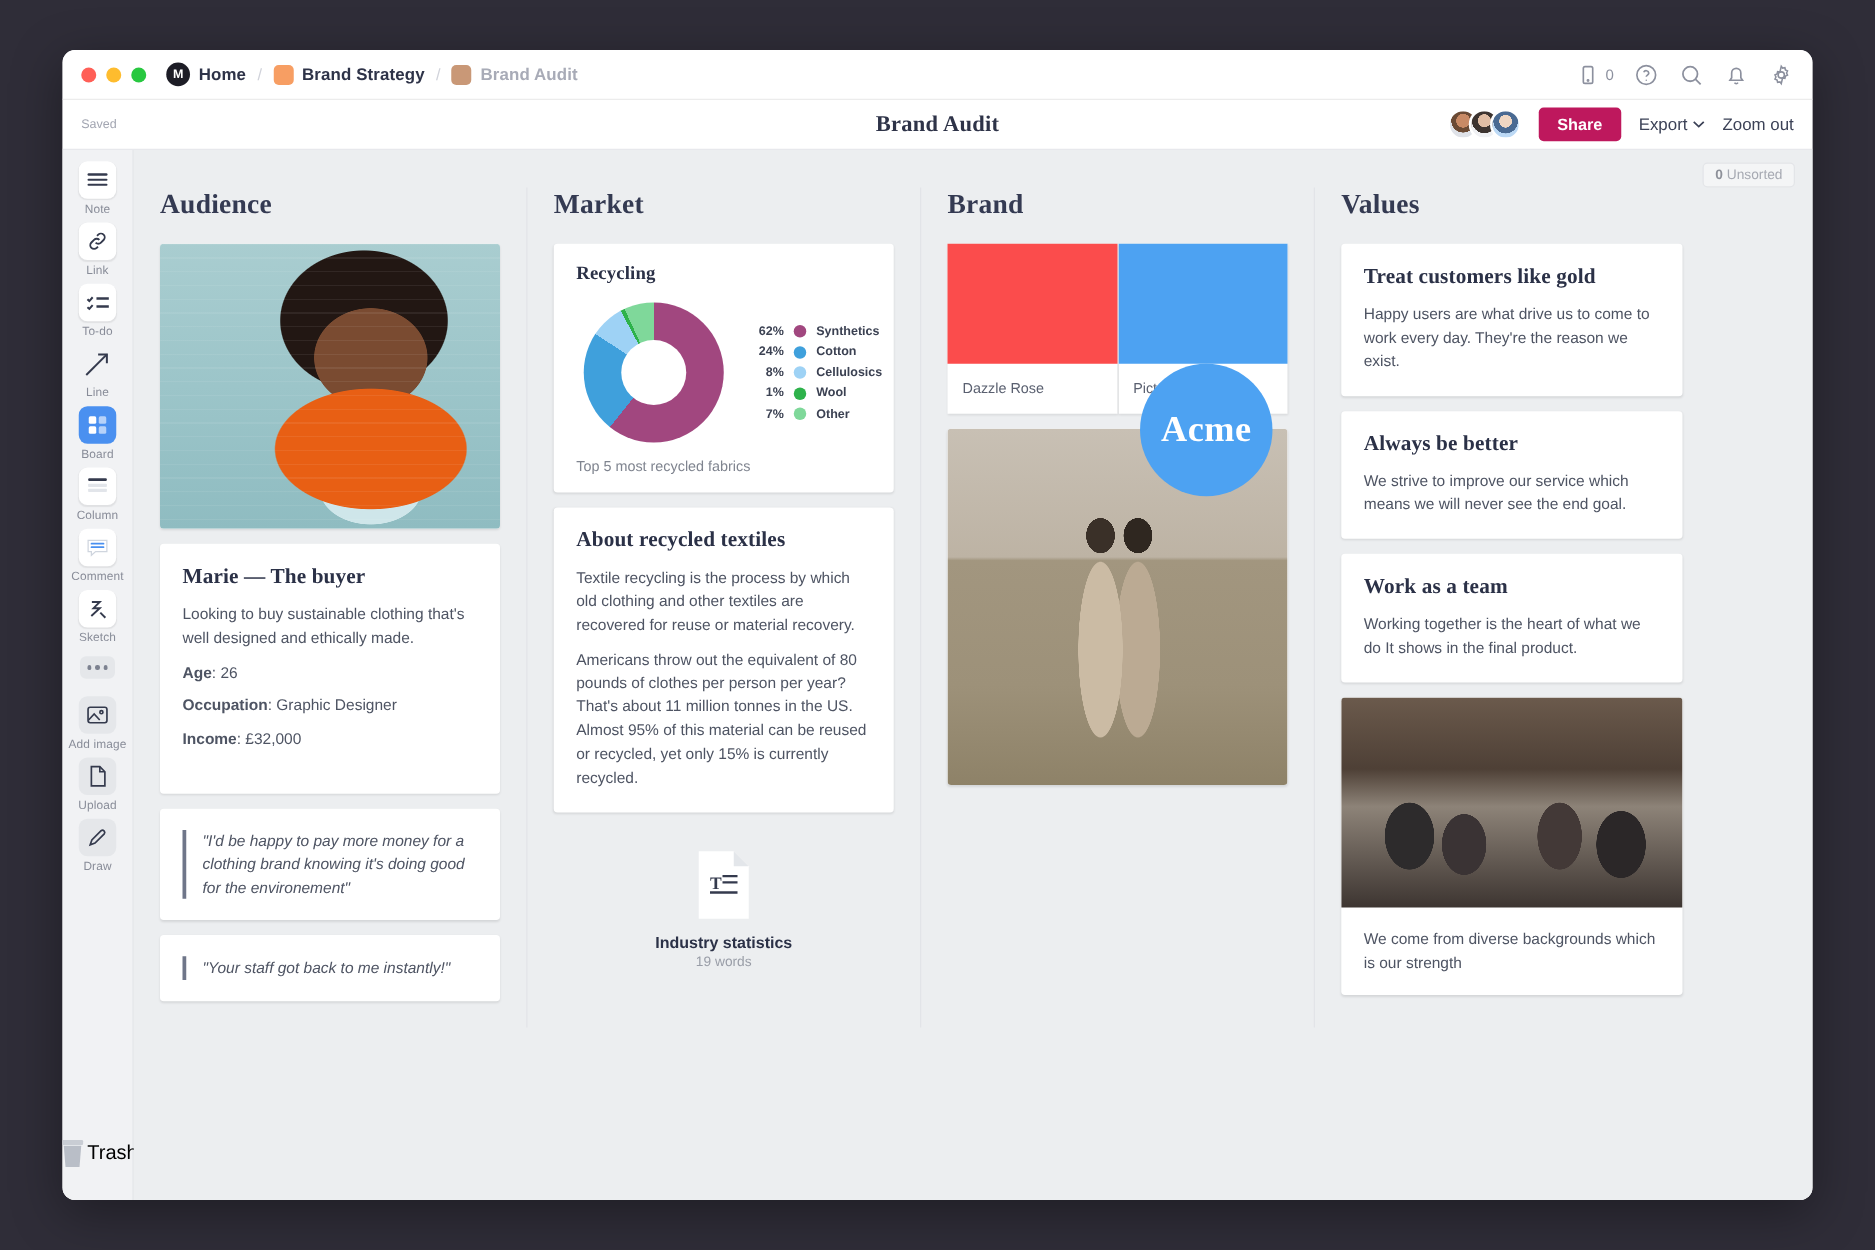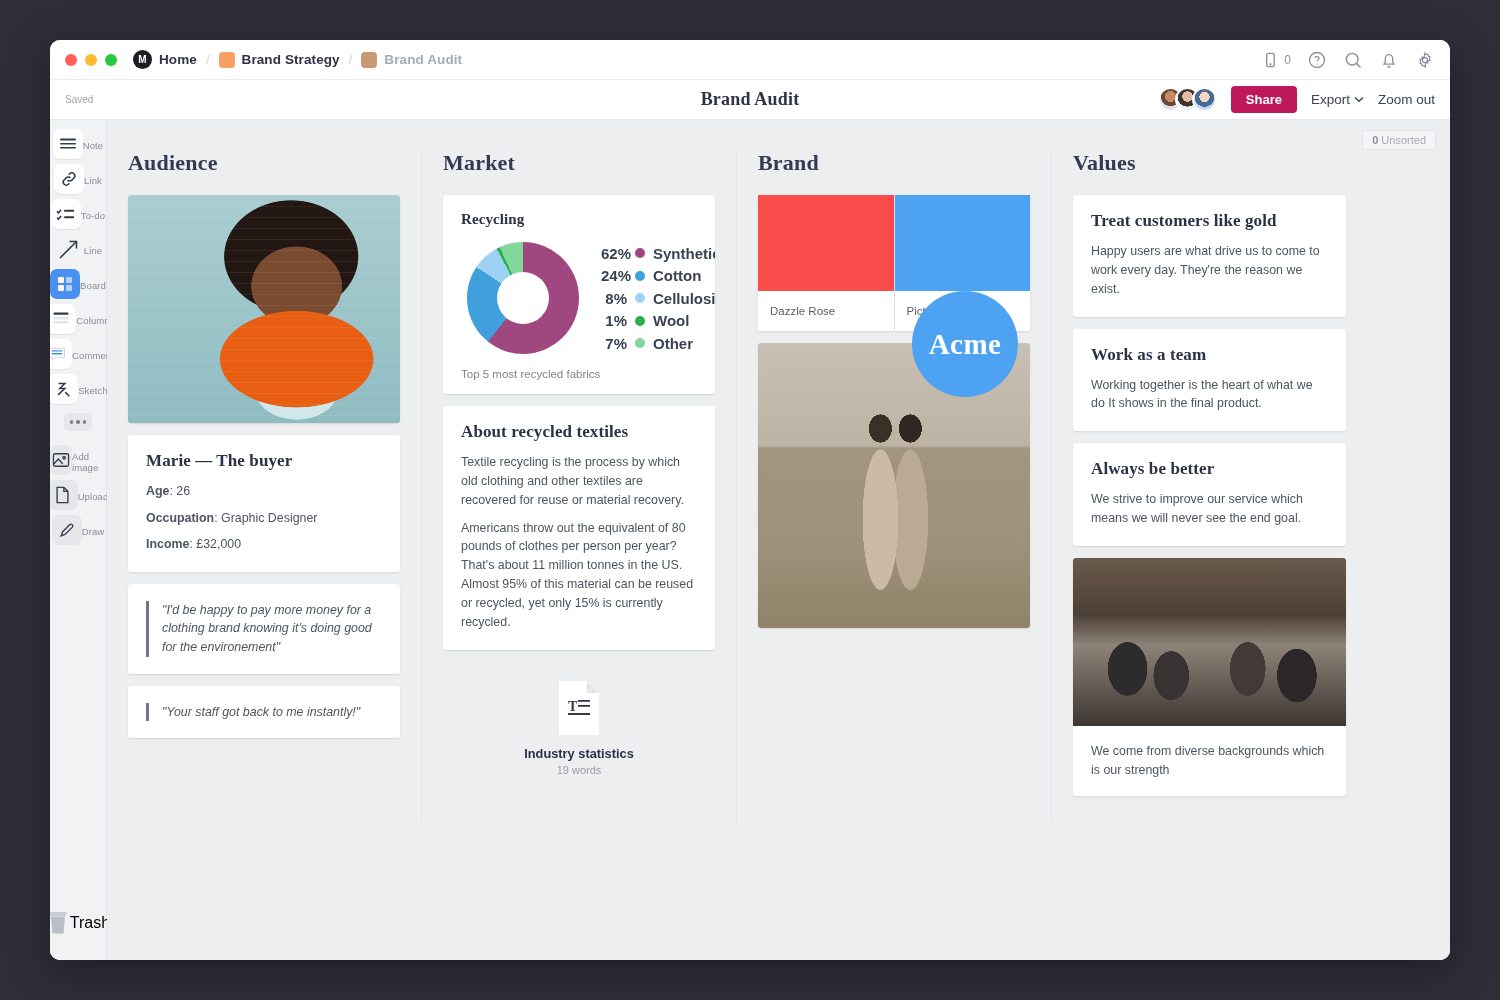--- a/index.html
+++ b/index.html
@@ -97,21 +97,21 @@
 
   
   .sidebar {
     width: 57px; flex: 0 0 57px;
     background: #f1f2f4;
     border-right: 1px solid #e2e4e8;
     display: flex; flex-direction: column; align-items: center;
     padding-top: 9px;
     position: relative;
   }
-  .tool { display: flex; align-items: center; cursor: pointer; margin-bottom: 5px; justify-content: center; }
+  .tool { display: flex; flex-direction: column; align-items: center; cursor: pointer; margin-bottom: 5px; justify-content: center; }
   .tool .box {
     width: 30px; height: 30px; border-radius: 7px;
     background: #fff;
     display: flex; align-items: center; justify-content: center;
     box-shadow: 0 1px 1px rgba(0,0,0,.07);
   }
   .tool .box.plain { background: transparent; box-shadow: none; }
   .tool .box.grey { background: #e5e7ea; box-shadow: none; }
   .tool .box.active { background: #4a90f0; box-shadow: none; }
   .tool .lbl { font-size: 9.5px; color: #888c98; margin-top: 3px; letter-spacing: .1px; }
@@ -206,21 +206,21 @@
 
   
   .chart-row { display: flex; align-items: center; gap: 10px; padding: 2px 0 14px 0; }
   .donut-wrap { width: 112px; height: 112px; position: relative; flex: 0 0 112px; margin-left: 6px; }
   .donut { width: 112px; height: 112px; border-radius: 50%; }
   .donut-hole {
     position: absolute; left: 50%; top: 50%; transform: translate(-50%,-50%);
     width: 52px; height: 52px; border-radius: 50%; background: #fff;
   }
   .legend { display: flex; flex-direction: column; gap: 5.5px; margin-left: 12px; }
-  .lg-row { display: flex; align-items: center; font-size: 15px; color: #3b4152; }
+  .lg-row { display: flex; align-items: center; font-size: 10px; color: #3b4152; }
   .lg-pct { width: 26px; text-align: right; font-weight: bold; color: #3b4152; }
   .lg-sw { width: 10px; height: 10px; border-radius: 50%; margin: 0 8px; flex: 0 0 10px; }
   .lg-lbl { font-weight: bold; color: #3b4152; text-align: right; }
   .chart-foot { font-size: 11.5px; color: #7f848f; padding: 0 0 2px 0; }
 
   
   .swatches { display: flex; gap: 0; margin-bottom: 12px; }
   .sw-card { flex: 1; background: #fff; box-shadow: 0 1px 2px rgba(0,0,0,.10); }
   .sw-card:first-child { margin-right: 1px; }
   .sw-color { height: 96px; }
@@ -466,27 +466,28 @@
         <div class="col">
           <div class="col-title">Audience</div>
 
           <div class="card">
             <div class="photo photo-marie"></div>
           </div>
 
           <div class="card">
             <div class="card-pad">
               <div class="card-h">Marie — The buyer</div>
+              <div class="body-t">Looking to buy sustainable clothing that's well designed and ethically made.</div>
               <div class="meta-line">
                 <b>Age</b>: <span>26</span>
               </div>
               <div class="meta-line">
                 <b>Occupation</b>: <span>Graphic Designer</span>
               </div>
-              <div class="meta-line" style="margin-bottom:0">
+              <div class="meta-line" style="margin-bottom:16px">
                 <b>Income</b>: <span>£32,000</span>
               </div>
             </div>
           </div>
 
           <div class="quote-card">
             <div class="quote">"I'd be happy to pay more money for a clothing brand knowing it's doing good for the environement"</div>
           </div>
 
           <div class="quote-card">
@@ -586,29 +587,29 @@
 
           <div class="card">
             <div class="card-pad">
               <div class="card-h">Treat customers like gold</div>
               <div class="body-t">Happy users are what drive us to come to work every day. They're the reason we exist.</div>
             </div>
           </div>
 
           <div class="card">
             <div class="card-pad">
+              <div class="card-h">Always be better</div>
+              <div class="body-t">We strive to improve our service which means we will never see the end goal.</div>
+            </div>
+          </div>
+
+          <div class="card">
+            <div class="card-pad">
               <div class="card-h">Work as a team</div>
               <div class="body-t">Working together is the heart of what we do It shows in the final product.</div>
-            </div>
-          </div>
-
-          <div class="card">
-            <div class="card-pad">
-              <div class="card-h">Always be better</div>
-              <div class="body-t">We strive to improve our service which means we will never see the end goal.</div>
             </div>
           </div>
 
           <div class="card">
             <div class="photo photo-team"></div>
             <div class="card-pad" style="padding:16px 18px;">
               <div class="body-t">We come from diverse backgrounds which is our strength</div>
             </div>
           </div>
         </div>

